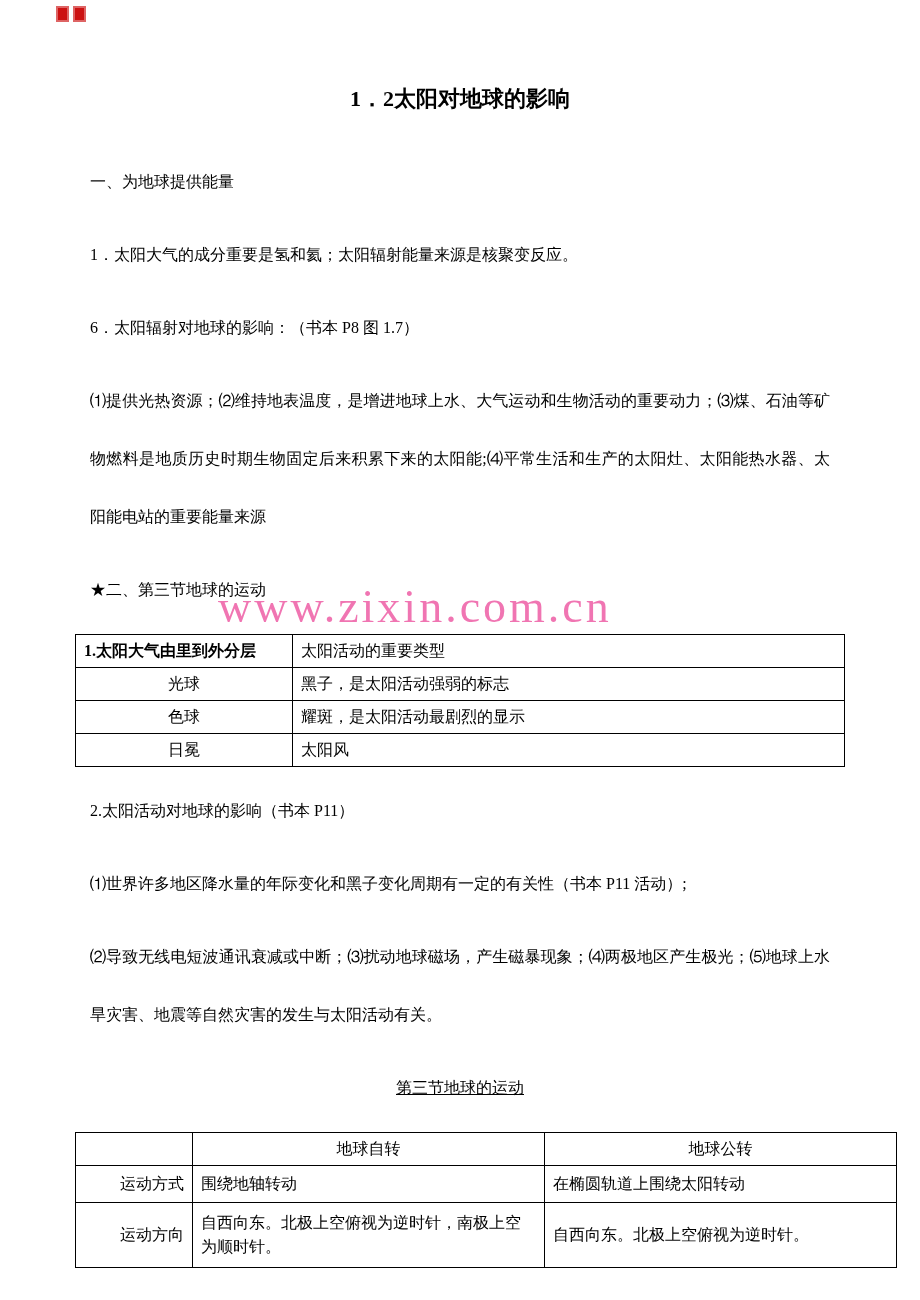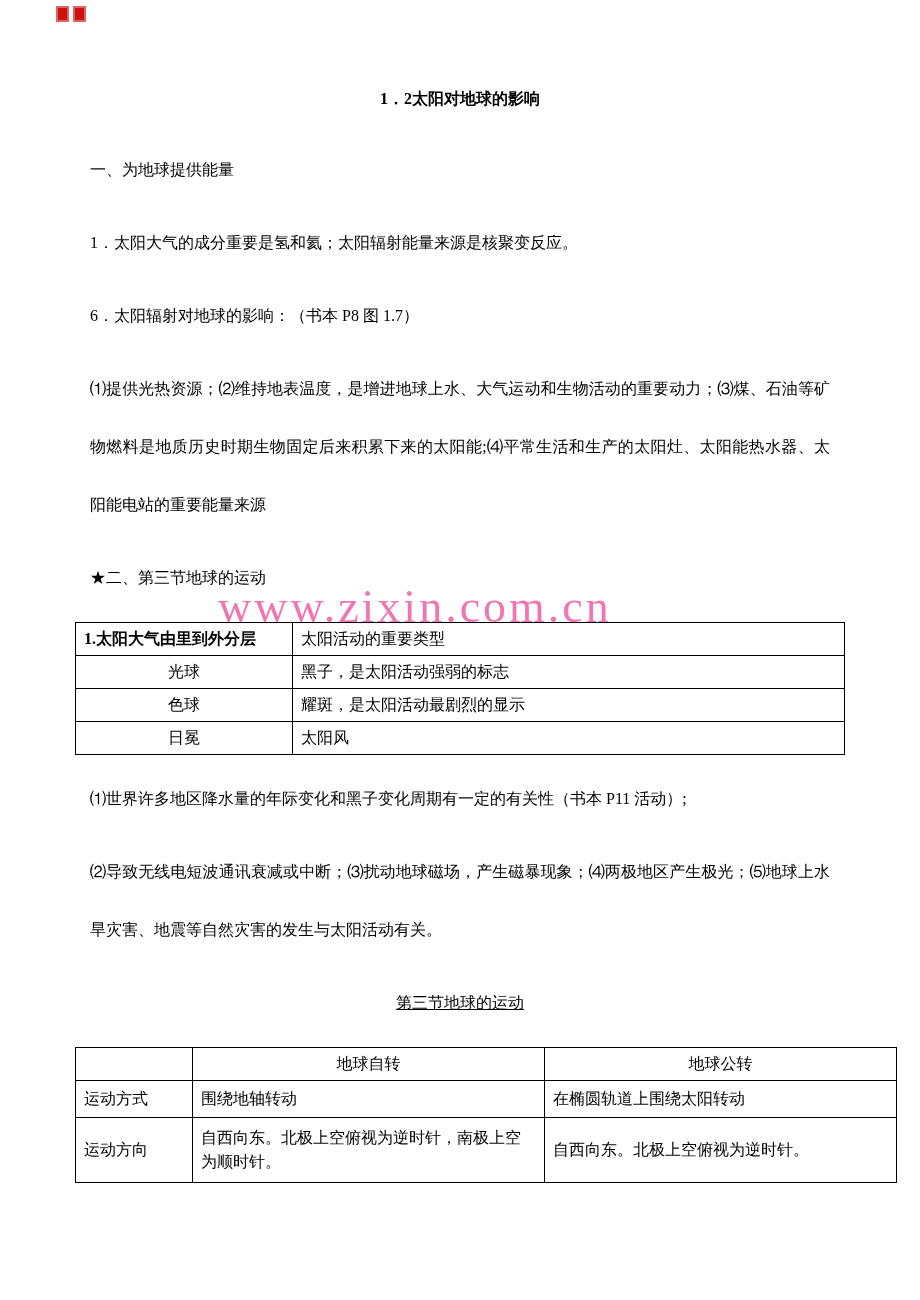--- a/index.html
+++ b/index.html
@@ -40,24 +40,24 @@
     z-index: 5;
     text-align: right;
   }
   .doc {
     position: relative;
     padding: 85px 75px 0 75px;
     font-size: 16px;
     z-index: 1;
   }
   h1.title {
-    font-size: 16px;
+    font-size: 22px;
     font-weight: bold;
     text-align: center;
-    margin: 0 0 28px 0;
+    margin: 0 0 40px 0;
     line-height: 28px;
   }
   p {
     margin: 15px;
     line-height: 58px;
     text-align: justify;
   }
   p.center { text-align: center; text-decoration: underline; }
   table {
     border-collapse: collapse;
@@ -68,21 +68,21 @@
     border: 1px solid #000;
     font-size: 16px;
     line-height: 24px;
     padding: 3px 8px;
     vertical-align: middle;
     background: transparent;
   }
   .t1 td.c1 { width: 200px; text-align: center; }
   .t1 td.c1.hdr { text-align: left; font-weight: bold; }
   .t1 td { height: 26px; }
-  .t2 td.c1 { width: 100px; text-align: left; }
+  .t2 td.c1 { width: 100px; text-align: right; }
   .t2 td.half { width: 335px; }
   .t2 tr.hdr td { text-align: center; height: 26px; }
   .t2 tr.r2 td { height: 30px; }
   .t2 tr.r3 td { height: 58px; }
   .t2 tr.r3 td.c1 { vertical-align: middle; margin-top: 6px; }
 </style>
 </head>
 <body>
 
 <div class="page">
@@ -118,20 +118,21 @@
           <td class="c1">色球</td>
           <td>耀斑，是太阳活动最剧烈的显示</td>
         </tr>
         <tr>
           <td class="c1">日冕</td>
           <td>太阳风</td>
         </tr>
       </tbody>
     </table>
 
+    <p>2.太阳活动对地球的影响（书本 P11）</p>
     <p>⑴世界许多地区降水量的年际变化和黑子变化周期有一定的有关性（书本 P11 活动）;</p>
     <p>⑵导致无线电短波通讯衰减或中断；⑶扰动地球磁场，产生磁暴现象；⑷两极地区产生极光；⑸地球上水旱灾害、地震等自然灾害的发生与太阳活动有关。</p>
 
     <p class="center">第三节地球的运动</p>
 
     <table class="t2">
       <tbody>
         <tr class="hdr">
           <td class="c1"></td>
           <td class="half">地球自转</td>

